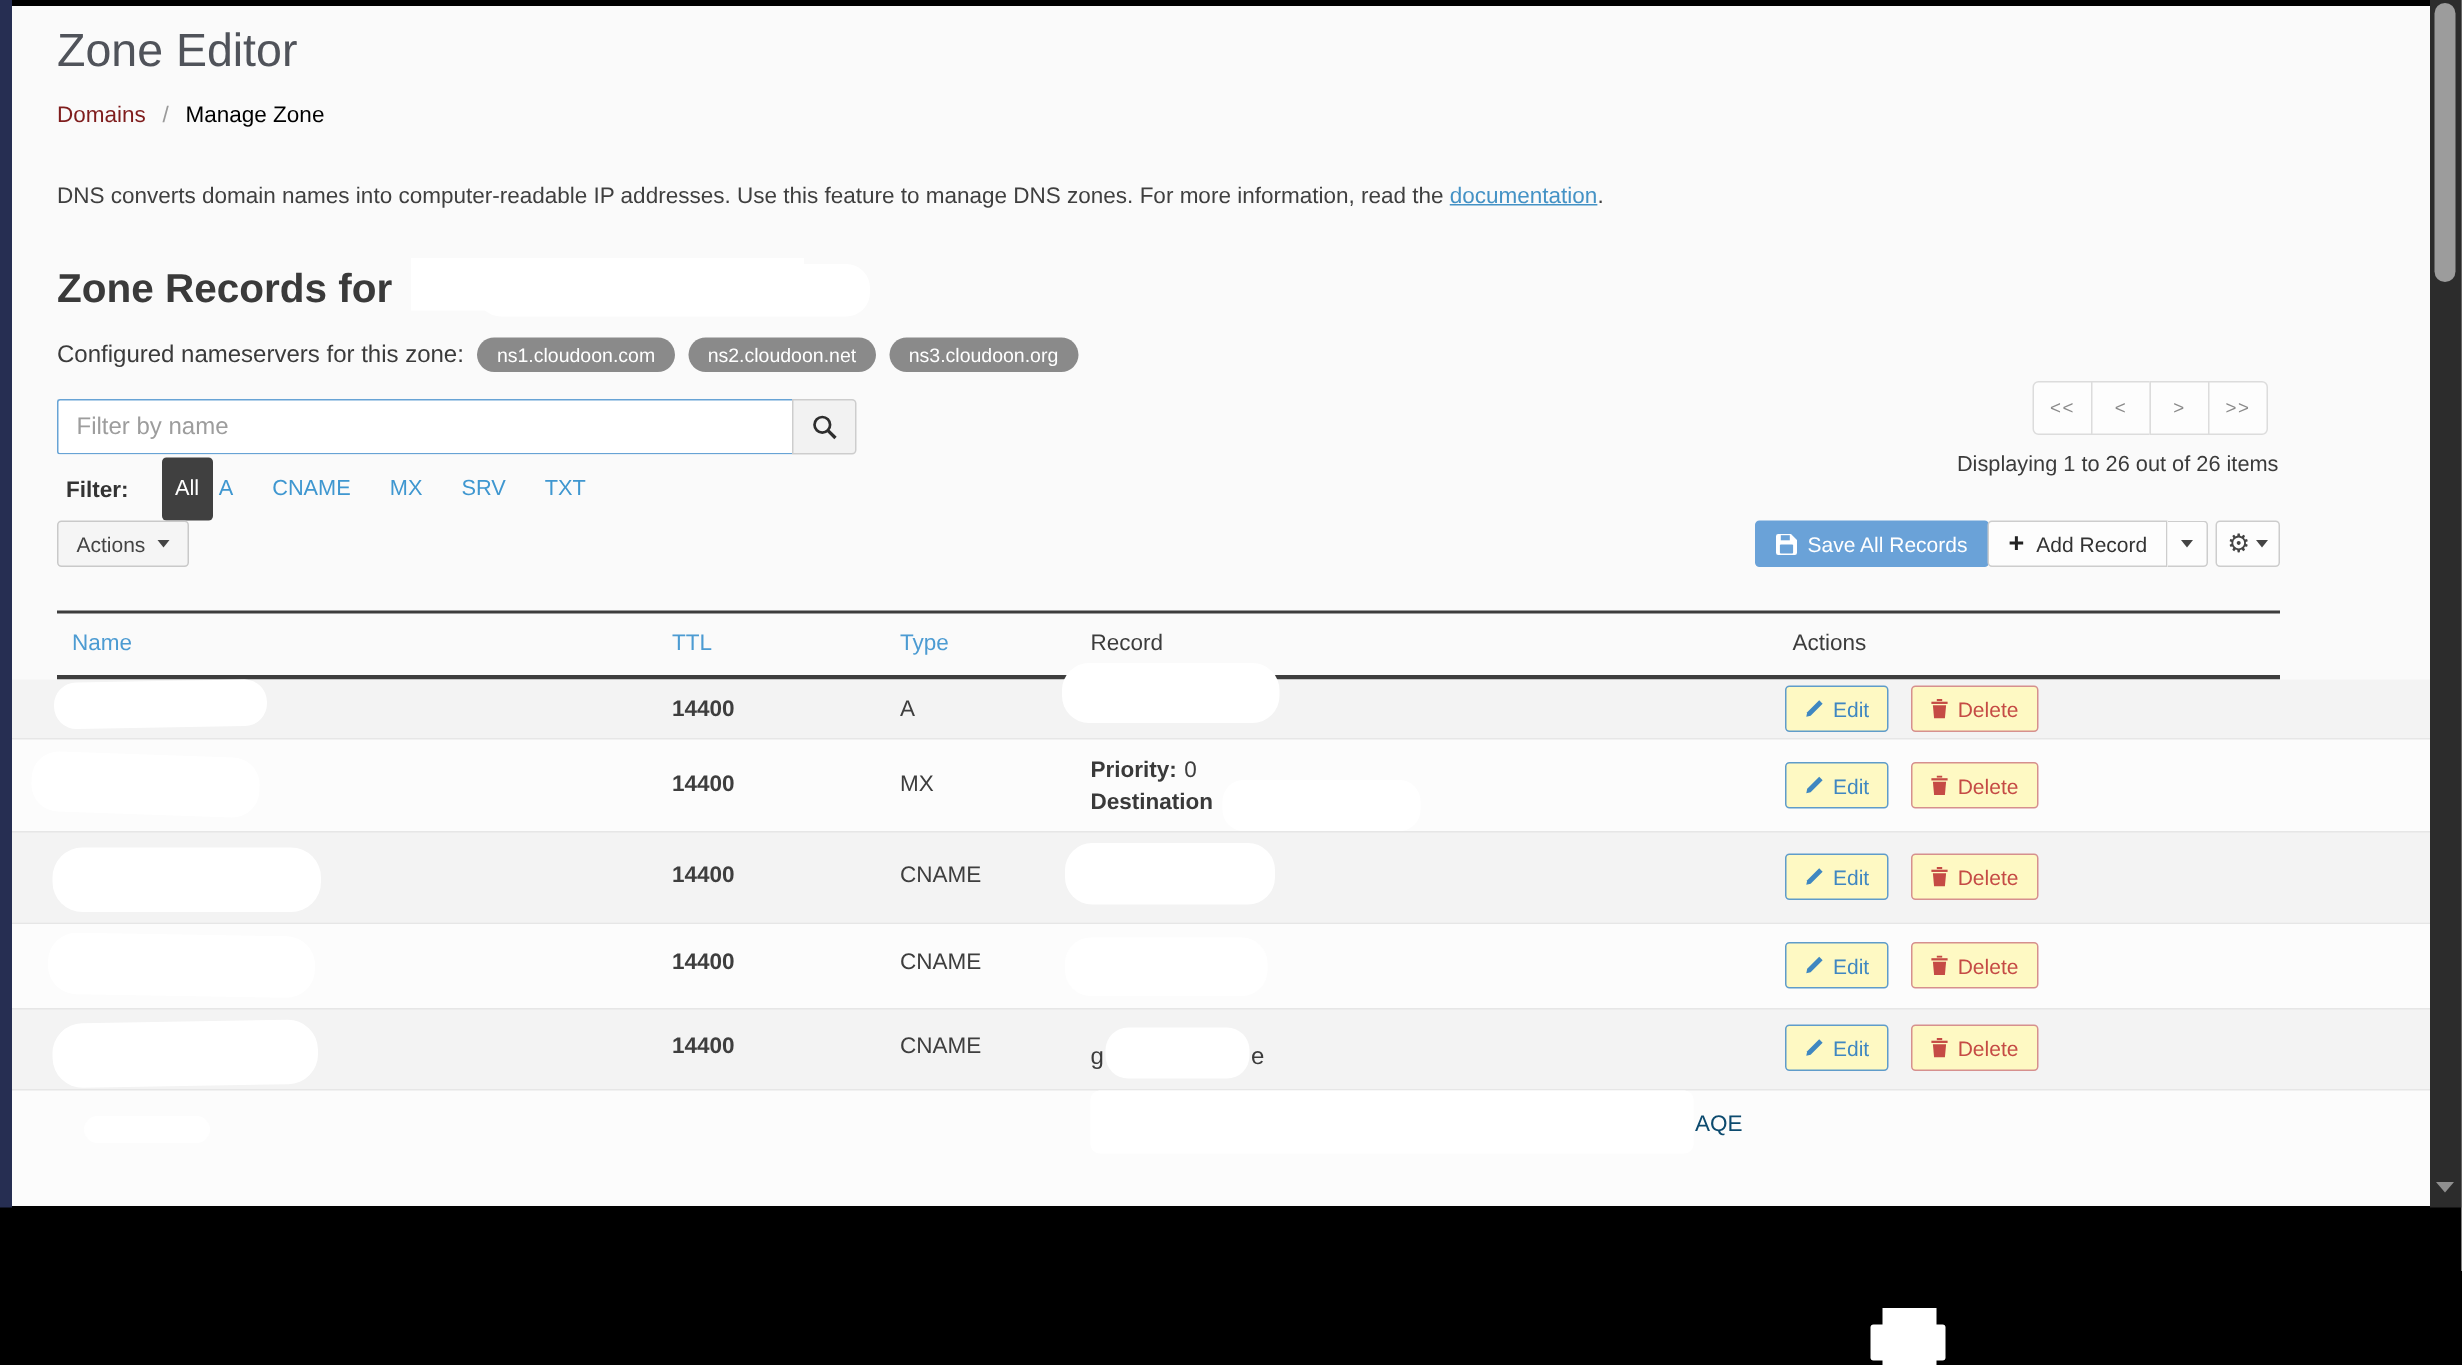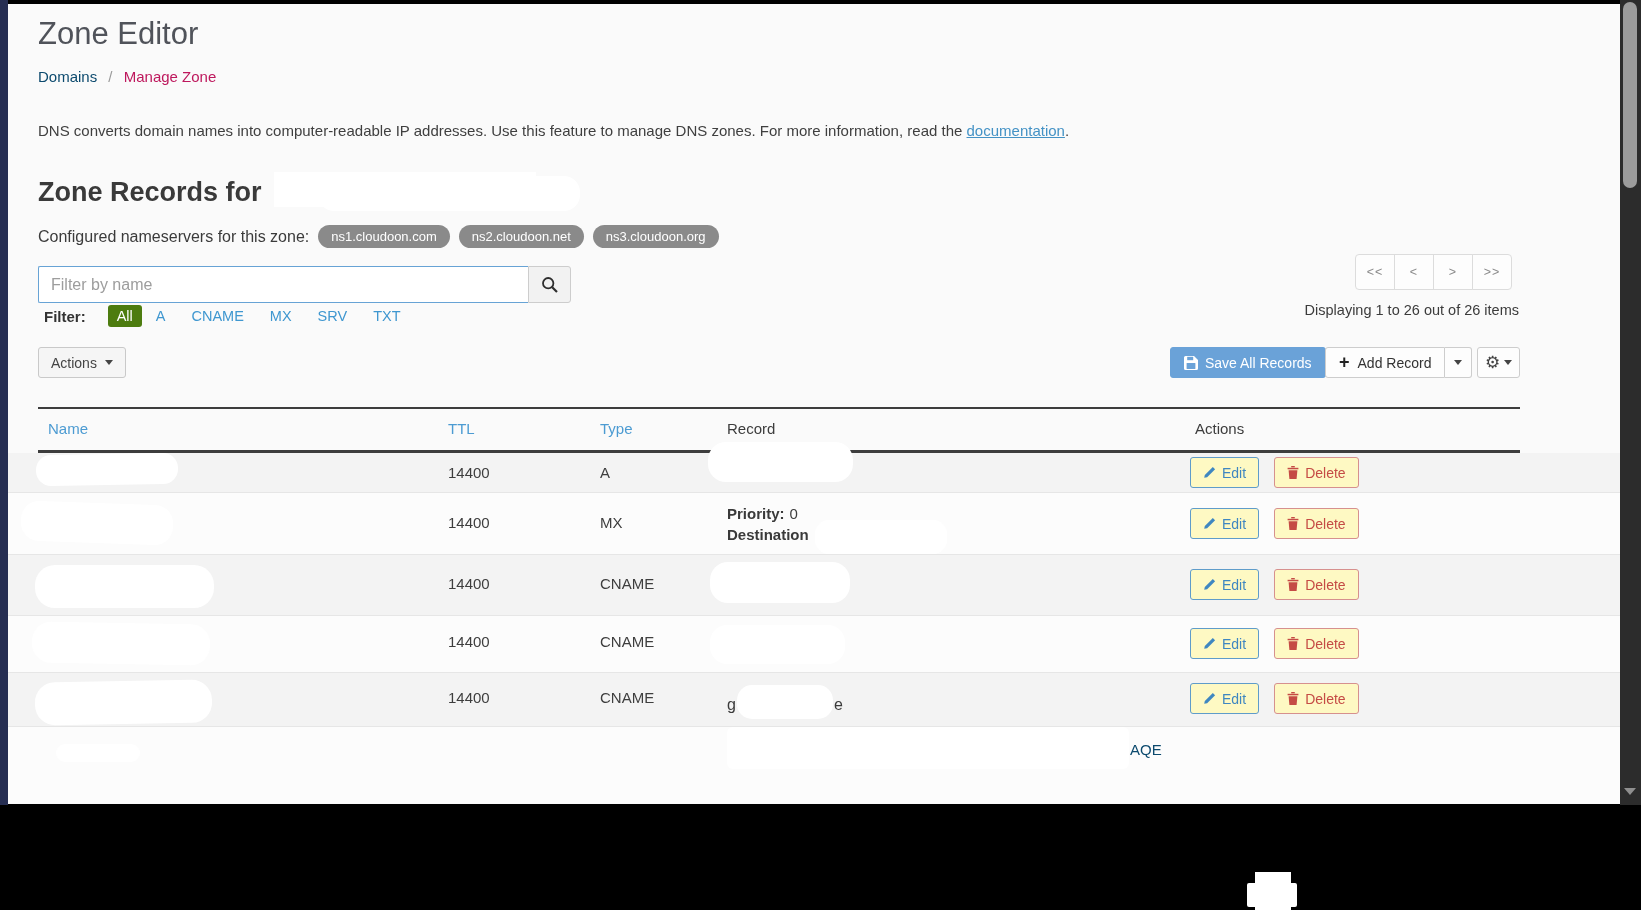--- a/index.html
+++ b/index.html
@@ -20,23 +20,23 @@
     border-left: 6px solid transparent; border-right: 6px solid transparent; border-top: 7px solid #8f8f8f; }
 
   .page {
     position: absolute; left: 8px; top: 4px; width: 1612px; height: 800px;
     background: #fafafa; overflow: hidden;
   }
 
   
   .page-title { position: absolute; left: 30px; top: 12px; font-size: 31px; font-weight: 400; color: #50535a; }
   .breadcrumb { position: absolute; left: 30px; top: 64px; font-size: 15px; color: #6b6b6b; }
-  .breadcrumb a { color: #0c4a6e; text-decoration: none; cursor: pointer; }
+  .breadcrumb a { color: #7f1d1d; text-decoration: none; cursor: pointer; }
   .breadcrumb .crumb-sep { color: #9a9a9a; margin: 0 7px; }
-  .breadcrumb .crumb-current { color: #be185d; }
+  .breadcrumb .crumb-current { color: #000000; }
 
   .intro { position: absolute; left: 30px; top: 118px; font-size: 15px; color: #3f3f3f; }
   .intro a { color: #4492c5; text-decoration: underline; cursor: pointer; }
 
   .zone-heading { position: absolute; left: 30px; top: 168px; font-size: 27px; font-weight: 700; color: #3a3a3a; white-space: nowrap; }
   .zone-heading .domain-blob { display: inline-block; vertical-align: -6px; width: 262px; height: 35px; margin-left: 12px; }
 
   .ns-line { position: absolute; left: 30px; top: 221px; display: flex; align-items: center; font-size: 16px; color: #3b3b3b; }
   .ns-badge { background: #8a8a8a; color: #fff; font-size: 13px; padding: 4px 13px; border-radius: 12px; margin-left: 9px; white-space: nowrap; }
 
@@ -50,21 +50,21 @@
   .search-input::placeholder { color: #9d9d9d; }
   .search-btn {
     width: 43px; height: 37px; background: #f2f2f2; border: 1px solid #cdcdcd;
     border-radius: 0 3px 3px 0; display: flex; align-items: center; justify-content: center; cursor: pointer;
   }
 
   
   .filter-row { position: absolute; left: 36px; top: 301px; display: flex; align-items: center; font-size: 15px; }
   .filter-label { font-weight: 700; color: #333; margin-right: 22px; }
   .filter-chip { color: #3f97d0; margin-right: 26px; font-size: 14.5px; cursor: pointer; }
-  .filter-chip.active { background: #4d7c0f; color: #fff; padding: 3px 9px; border-radius: 3px; margin-right: 14px; }
+  .filter-chip.active { background: #404040; color: #fff; padding: 13px 9px; border-radius: 3px; margin-right: 4px; }
 
   
   .pagination { position: absolute; left: 1347px; top: 250px; display: flex; }
   .page-btn {
     width: 40px; height: 36px; background: #fdfdfd; border: 1px solid #dcdcdc; margin-left: -1px;
     color: #8a8a8a; font-size: 12.5px; letter-spacing: 1px; display: flex; align-items: center; justify-content: center; cursor: pointer;
   }
   .page-btn:first-child { border-radius: 4px 0 0 4px; margin-left: 0; }
   .page-btn:last-child { border-radius: 0 4px 4px 0; }
   .page-status { position: absolute; top: 298px; right: 101px; font-size: 14.5px; color: #3b3b3b; }
@@ -101,21 +101,21 @@
   .row.striped { background: #f3f3f3; }
   .row.plain { background: #fcfcfc; }
   .row + .row { border-top: 1px solid #e6e6e6; }
   .r1 { height: 39px; }
   .r2 { height: 62px; }
   .r3 { height: 61px; }
   .r4 { height: 57px; }
   .r5 { height: 54px; }
   .r6 { height: 77px; }
   .cell { position: absolute; }
-  .c-ttl { left: 440px; }
+  .c-ttl { left: 440px; font-weight: bold; }
   .c-type { left: 592px; }
   .c-rec { left: 719px; }
   .bold { font-weight: 700; color: #3a3a3a; }
   .rec-line { margin-bottom: 4px; }
   .rec-line .val { font-weight: 400; margin-left: 5px; color: #3e3e3e; }
 
   .row-actions { position: absolute; left: 1182px; display: flex; }
   .edit-btn, .del-btn { height: 31px; display: inline-flex; align-items: center; background: #fef9c3; border-radius: 3px; font-size: 14px; padding: 0 12px; cursor: pointer; }
   .edit-btn { border: 1px solid #5f9cca; color: #3f87c1; margin-right: 15px; }
   .del-btn { border: 1px solid #d6908e; color: #c54b45; }

